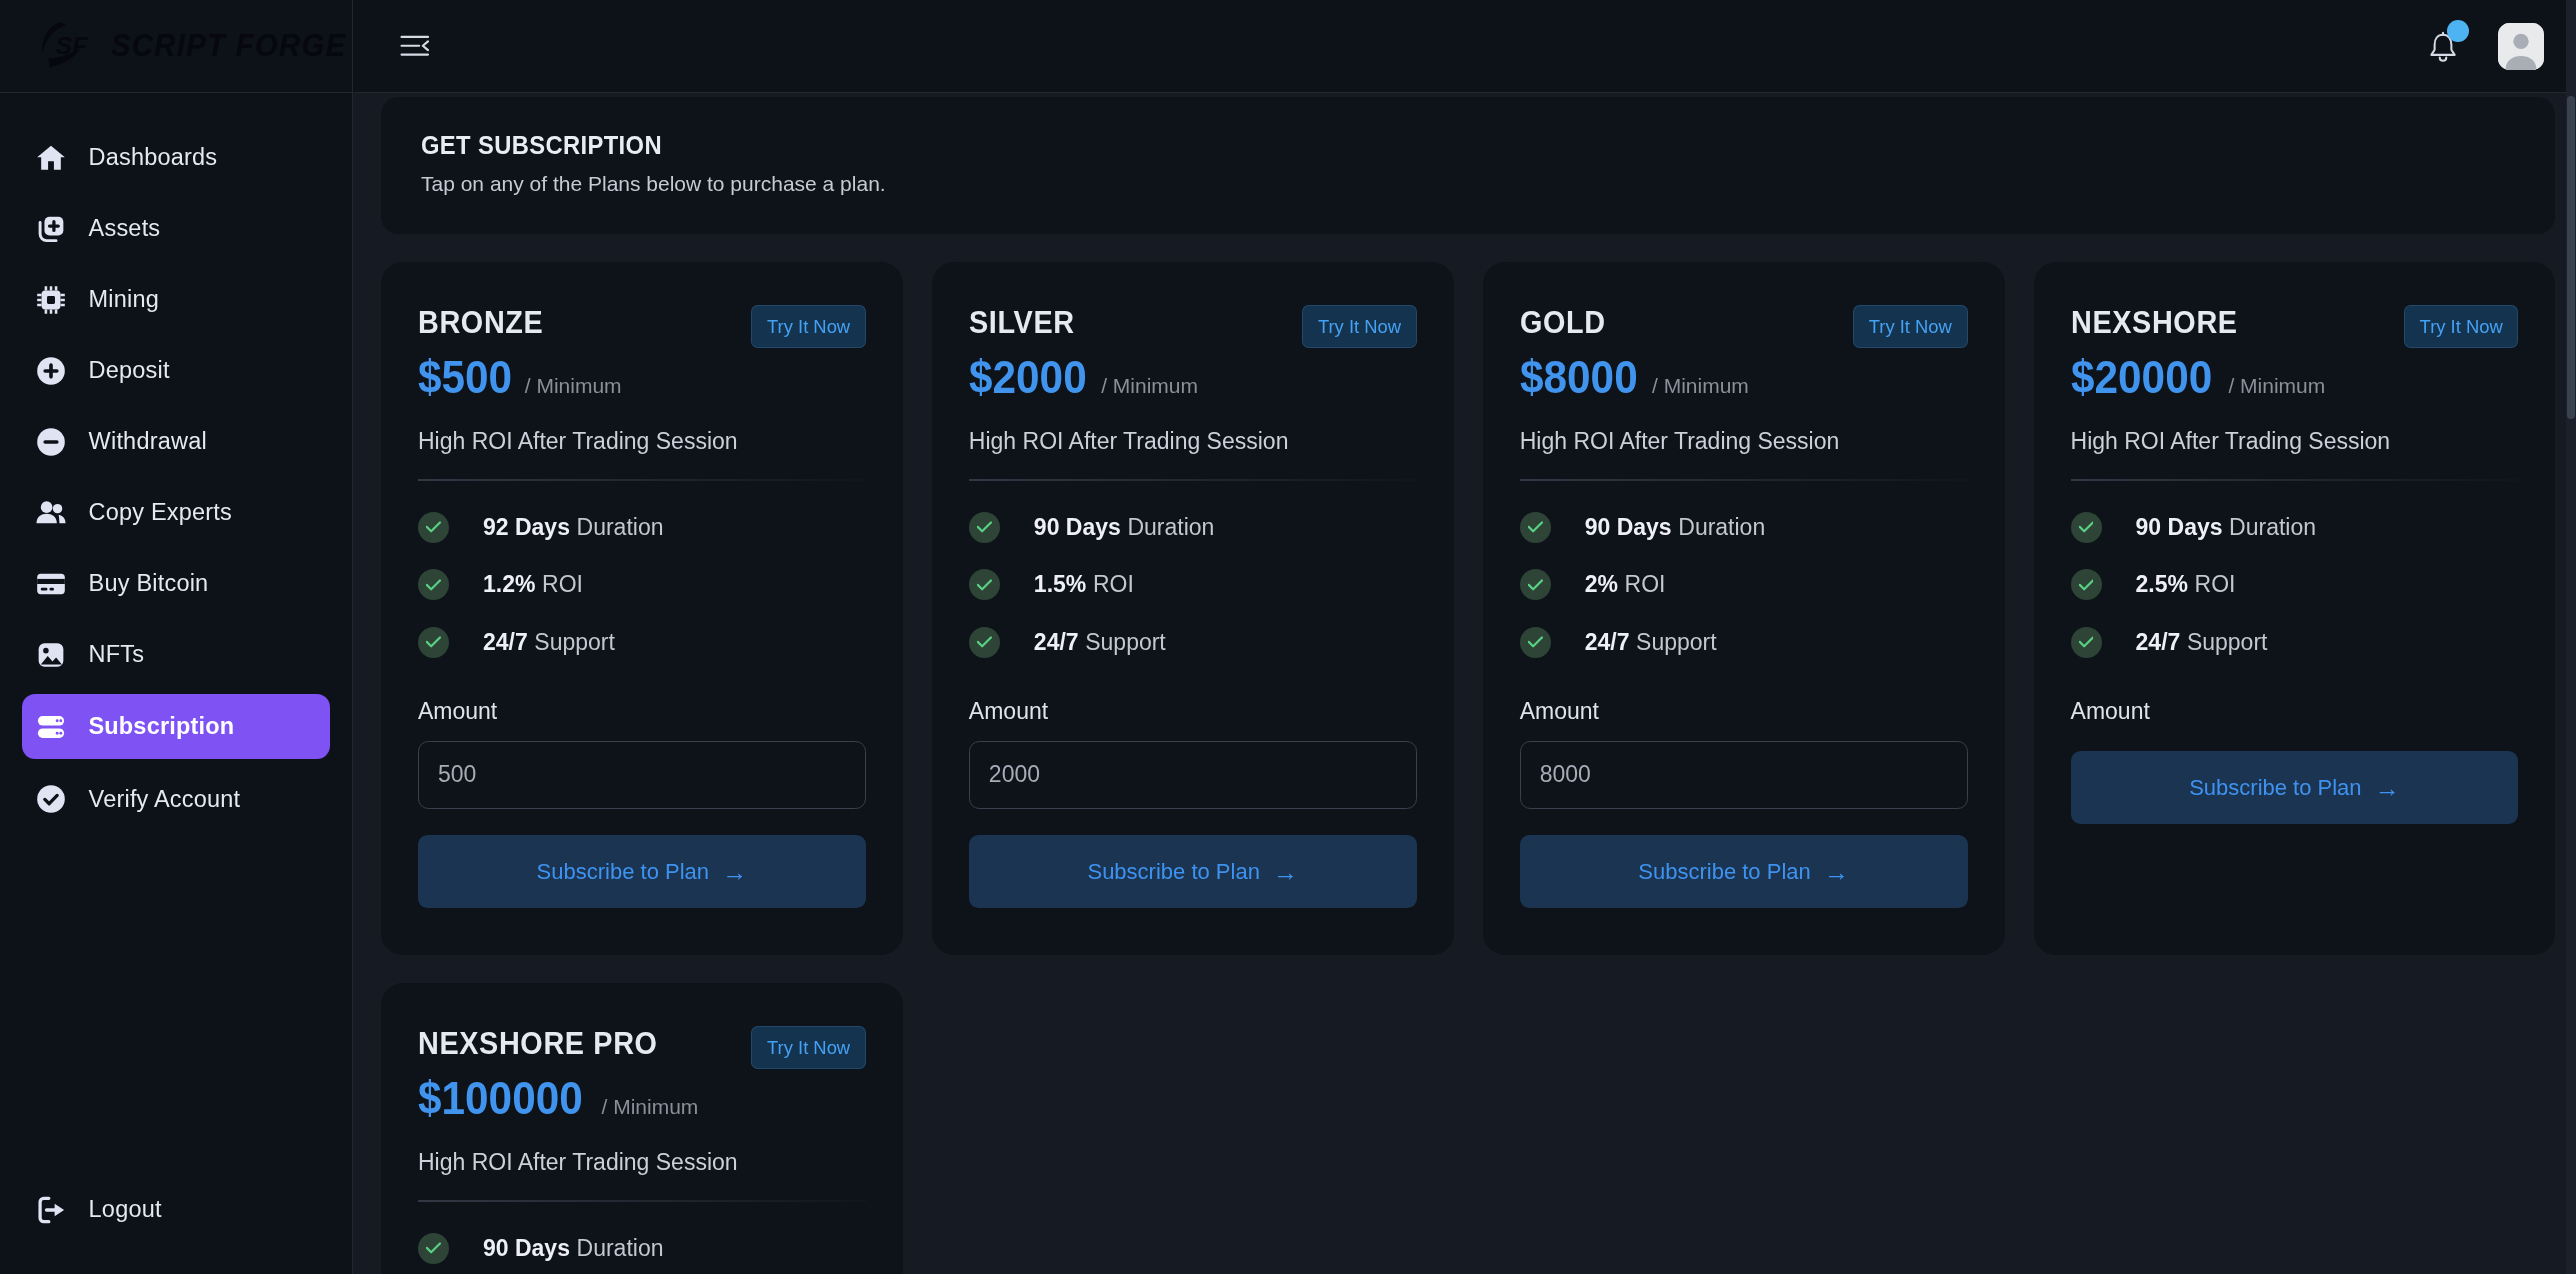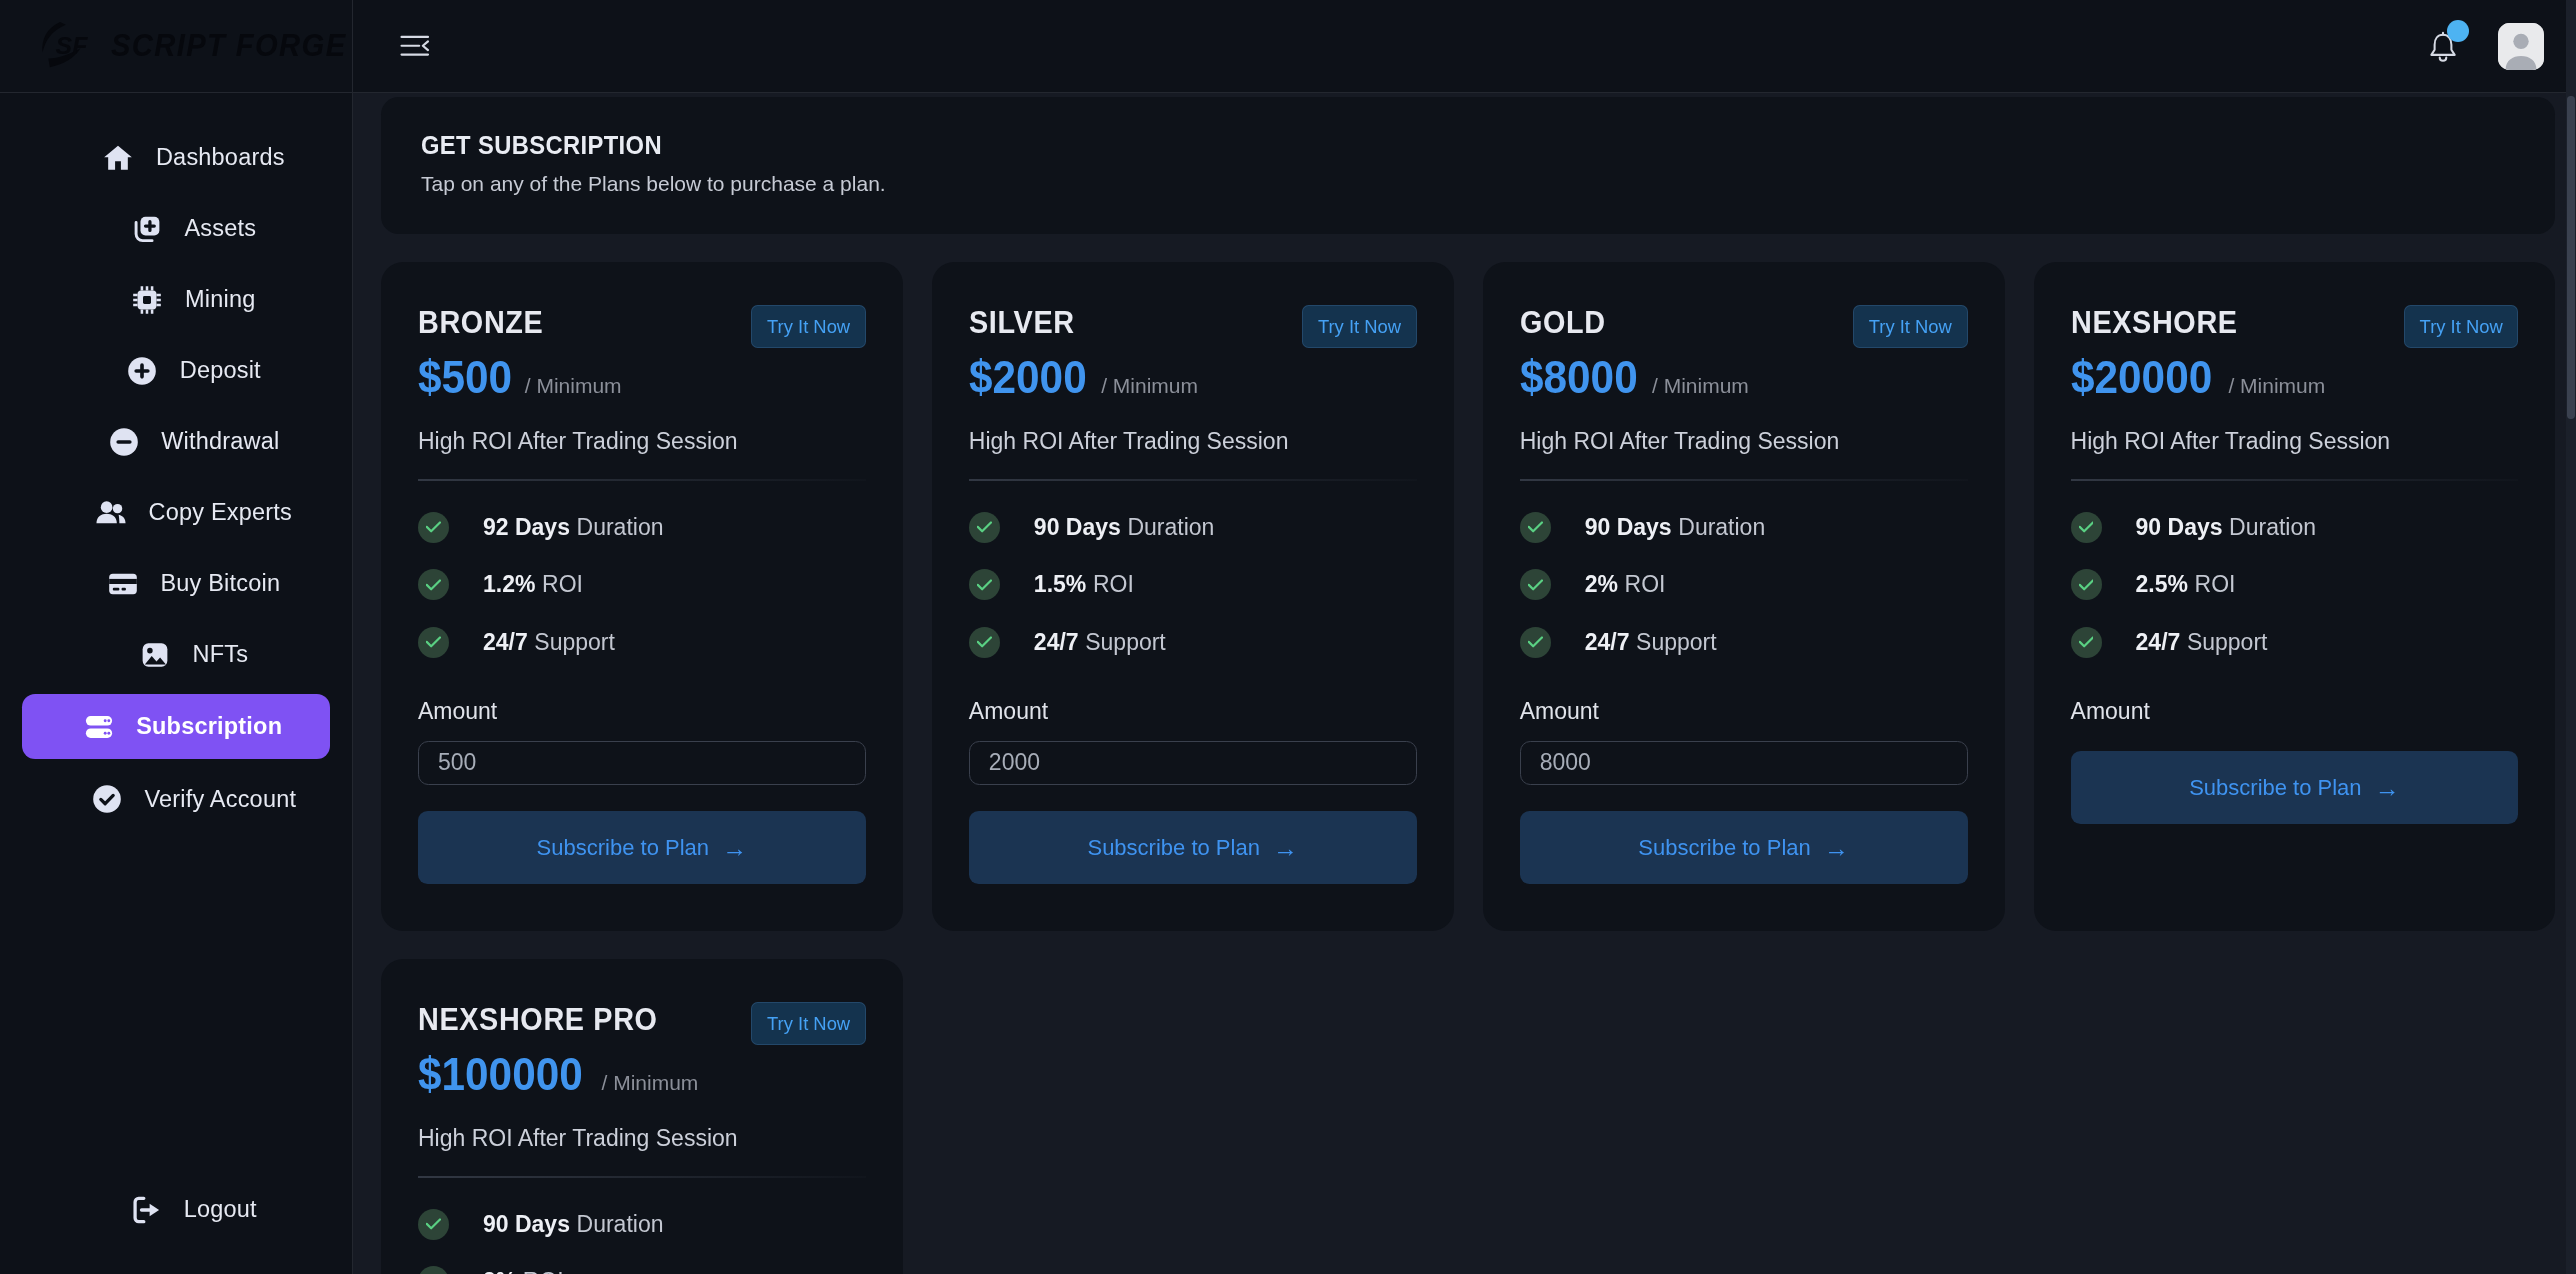--- a/index.html
+++ b/index.html
@@ -10,21 +10,21 @@
   
   .sidebar { width:353px; min-width:353px; height:100%; background:#0d1118;
              border-right:1.5px solid #23272f; display:flex; flex-direction:column; }
   .logo { height:93px; border-bottom:1.5px solid #23272f; display:flex; align-items:center;
           padding-left:38px; gap:10.3px; cursor:pointer; }
   .logo-swoosh { flex:0 0 auto; }
   .logo-text { font-size:31px; font-weight:800; font-style:italic; letter-spacing:1.5px;
                color:#06080d; white-space:nowrap; transform:scaleX(.94); transform-origin:left center; }
   .nav { display:flex; flex-direction:column; padding-top:29px; flex:1; }
   .nav-item { height:71px; display:flex; align-items:center; gap:20.6px; padding-left:34px;
-              color:#dfe3f2; cursor:pointer;justify-content:center; --hole:#0d1118; }
+              color:#dfe3f2; cursor:pointer; --hole:#0d1118; }
   .nav-item .nav-icon { width:34px; height:34px; display:flex; align-items:center; justify-content:center; }
   .nav-label { font-size:23.5px; color:#e6e9f2; font-weight:500; letter-spacing:0.2px; }
   .nav-item.active { background:#7f52f3; margin:4.4px 22px; padding-left:11.8px; height:65px;
                      border-radius:13.2px; color:#ffffff; --hole:#7f52f3; }
   .nav-item.active .nav-label { color:#ffffff; font-weight:600; }
   .nav-item.logout { margin-top:auto; margin-bottom:29px; }
 
   
   .main { flex:1; display:flex; flex-direction:column; background:#161a23; }
   .topbar { height:93px; background:#0d1118; border-bottom:1.5px solid #23272f;
@@ -63,21 +63,21 @@
              background:linear-gradient(90deg, rgba(86,94,110,.5), rgba(86,94,110,.04)); }
   .features { list-style:none; margin-top:31px; display:flex; flex-direction:column; gap:26.5px; }
   .feature { display:flex; align-items:center; gap:34px; }
   .check { width:31px; height:31px; border-radius:50%; background:#2d4437; flex:0 0 auto;
            display:flex; align-items:center; justify-content:center; }
   .f-text { font-size:23px; }
   .f-bold { font-weight:700; color:#eef0f5; }
   .f-rest { color:#c3c7d1; margin-left:6.6px; }
   .amount-section { display:flex; flex-direction:column; }
   .amount-label { margin-top:40px; font-size:23px; color:#e0e3ea; }
-  .amount-input { margin-top:16px; height:44px; border-radius:10.3px; border:1.5px solid #3a404d;
+  .amount-input { margin-top:16px; height:68px; border-radius:10.3px; border:1.5px solid #3a404d;
                   background:transparent; padding:0 19px; font-size:23px; color:#cfd3dc;
                   font-family:inherit; outline:none; width:100%; }
   .amount-input::placeholder { color:#a7adb8; }
   .subscribe-btn { margin-top:26.5px; height:73px; border-radius:9.6px; background:#1b3452;
                    border:none; color:#3f93f0; font-size:22px; font-family:inherit;
                    display:flex; align-items:center; justify-content:center; gap:13.2px; cursor:pointer; }
   .subscribe-arrow { font-size:25px; line-height:22px; }
 
   
   .scrollbar { position:absolute; right:0; top:0; width:10.3px; height:100%; background:#1b202a; }

